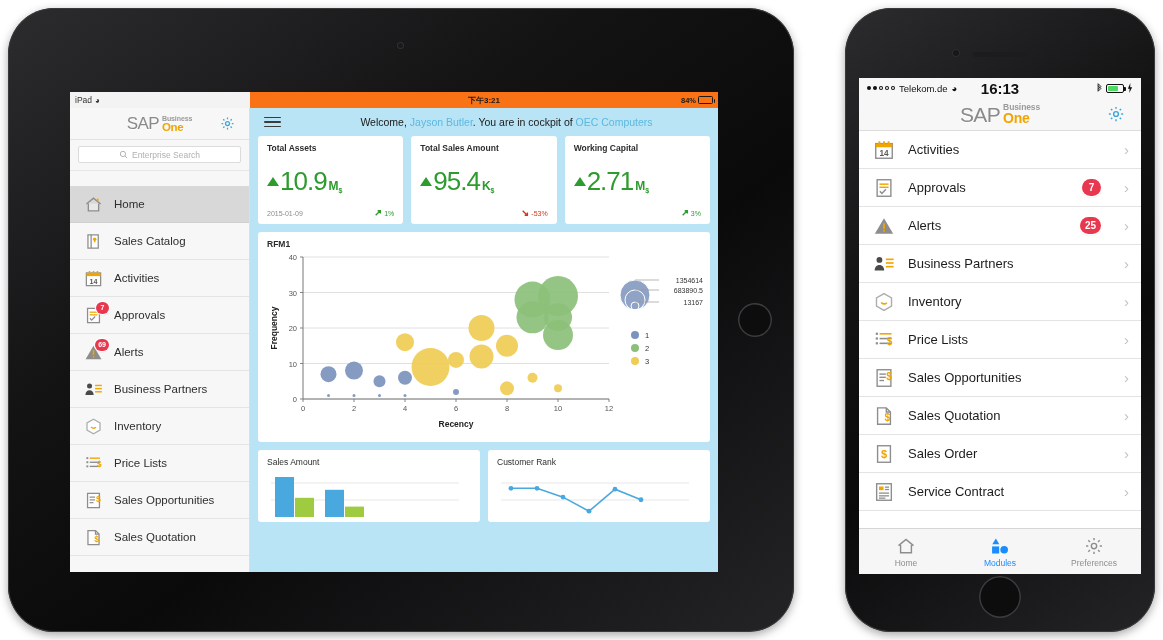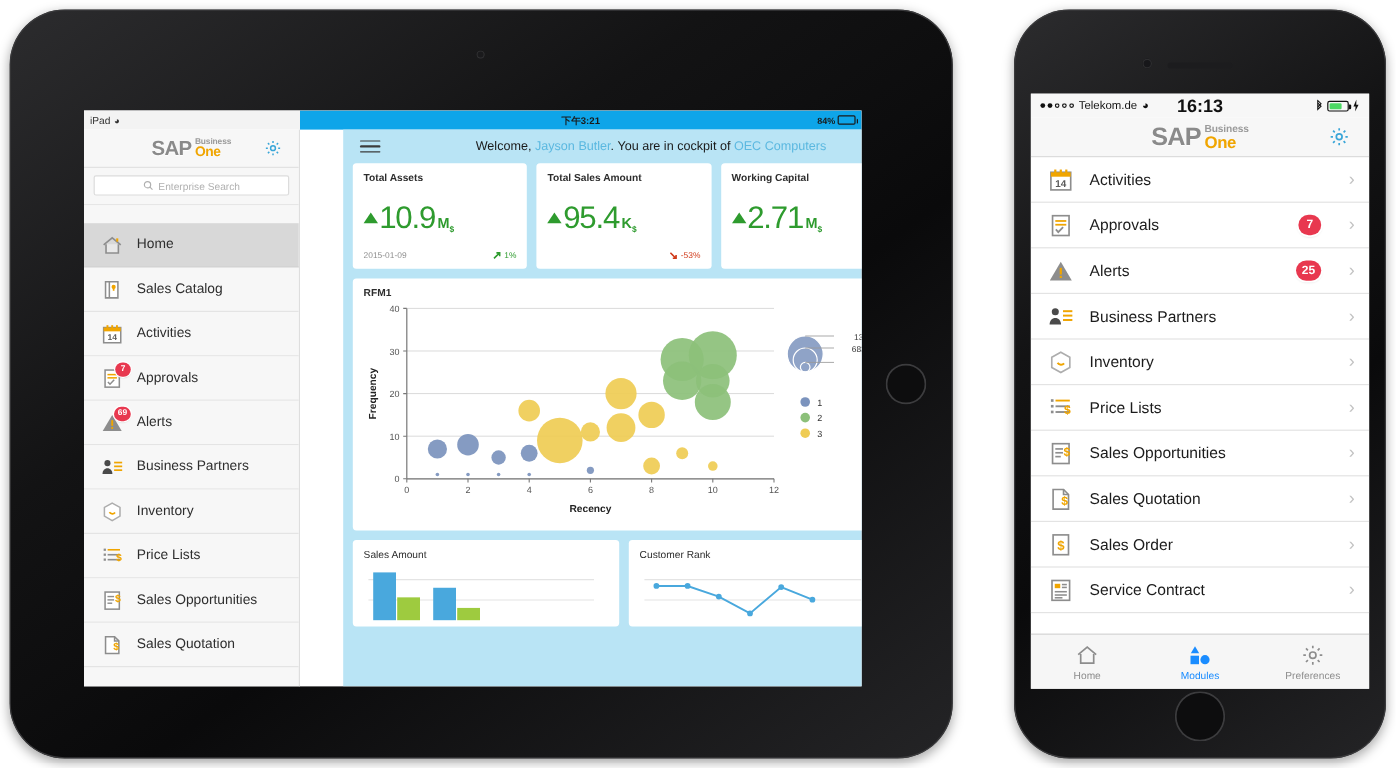--- a/index.html
+++ b/index.html
@@ -39,21 +39,21 @@
   .t-status {
     position: absolute; top: 0; left: 0; width: 648px; height: 16px;
     display: flex; align-items: center;
     font-size: 8.5px; color: #333;
   }
   .t-status-left {
     width: 180px; background: #f3f3f3; height: 16px;
     display:flex; align-items:center; gap:3px; padding-left: 5px;
   }
   .t-status-right {
-    flex: 1; background: #0ea5e9; height: 16px;
+    flex: 1; background: #f97316; height: 16px;
     display: flex; align-items: center; position: relative;
   }
   .t-status-time {
     position: absolute; left: 0; right: 0; text-align: center;
     font-weight: 700; font-size: 8px; color: #1a1a1a;
   }
   .t-status-batt {
     position: absolute; right: 5px; display: flex; align-items: center; gap: 2px;
     font-size: 7.5px; font-weight: 600; color: #1a1a1a;
   }
@@ -74,21 +74,21 @@
     width: 180px; height: 464px;
     background: #f7f7f7; border-right: 1px solid #dedede;
     overflow: hidden;
   }
   .t-brandbar {
     height: 32px; display: flex; align-items: center; justify-content: center;
     position: relative; background: #f7f7f7; border-bottom: 1px solid #e2e2e2;
   }
   .sap-logo { display: flex; align-items: flex-end; gap: 3px; }
   .sap-word {
-    font-weight: 700; font-size: 17px; letter-spacing: -.6px;
+    font-weight: 400; font-size: 17px; letter-spacing: -.6px;
     color: #8a8a8a; line-height: 1;
     text-shadow: 0 1px 0 rgba(255,255,255,.8);
   }
   .sap-sub { line-height: 1; }
   .sap-sub .b1 { font-size: 7px; color: #9a9a9a; font-weight:700; display:block; letter-spacing:-.1px;}
   .sap-sub .b2 { font-size: 11.5px; color: #f0a500; font-weight: 700; display:block; line-height:.95; letter-spacing:-.3px;}
   .gear-ico { position: absolute; right: 14px; top: 50%; margin-top: -8px; }
   .t-searchwrap { padding: 6px 8px 7px; background: #f7f7f7; border-bottom: 1px solid #e6e6e6;}
   .t-search {
     height: 17px; background: #fff; border: 1px solid #dcdcdc; border-radius: 2px;
@@ -100,21 +100,21 @@
     height: 37px; display: flex; align-items: center; gap: 11px;
     padding-left: 14px; border-bottom: 1px solid #e4e4e4;
     font-size: 11.5px; color: #2e2e2e; background: #f7f7f7; position: relative;
   }
   .t-item.active { background: #d8d8d8; border-bottom-color:#cfcfcf; }
   .t-ico { width: 19px; height: 19px; position: relative; flex: none; }
 
   
   .t-content {
     position: absolute; top: 16px; left: 180px;
-    width: 468px; height: 464px; background: #b9e4f5; overflow: hidden; margin-left: 36px;
+    width: 468px; height: 464px; background: #b9e4f5; overflow: hidden;
   }
   .t-topbar { height: 28px; display: flex; align-items: center; position: relative; }
   .hamburger { margin-left: 14px; display:flex; flex-direction:column; gap:3px; }
   .hamburger span { display:block; width:17px; height:1.6px; background:#3b3b3b; border-radius:1px; }
   .welcome {
     position: absolute; left: 45px; right: 0; text-align: center;
     font-size: 10.5px; color: #1a1a1a; white-space: nowrap; overflow: hidden;
   }
   .welcome .lnk { color: #5bb8e0; }
 

